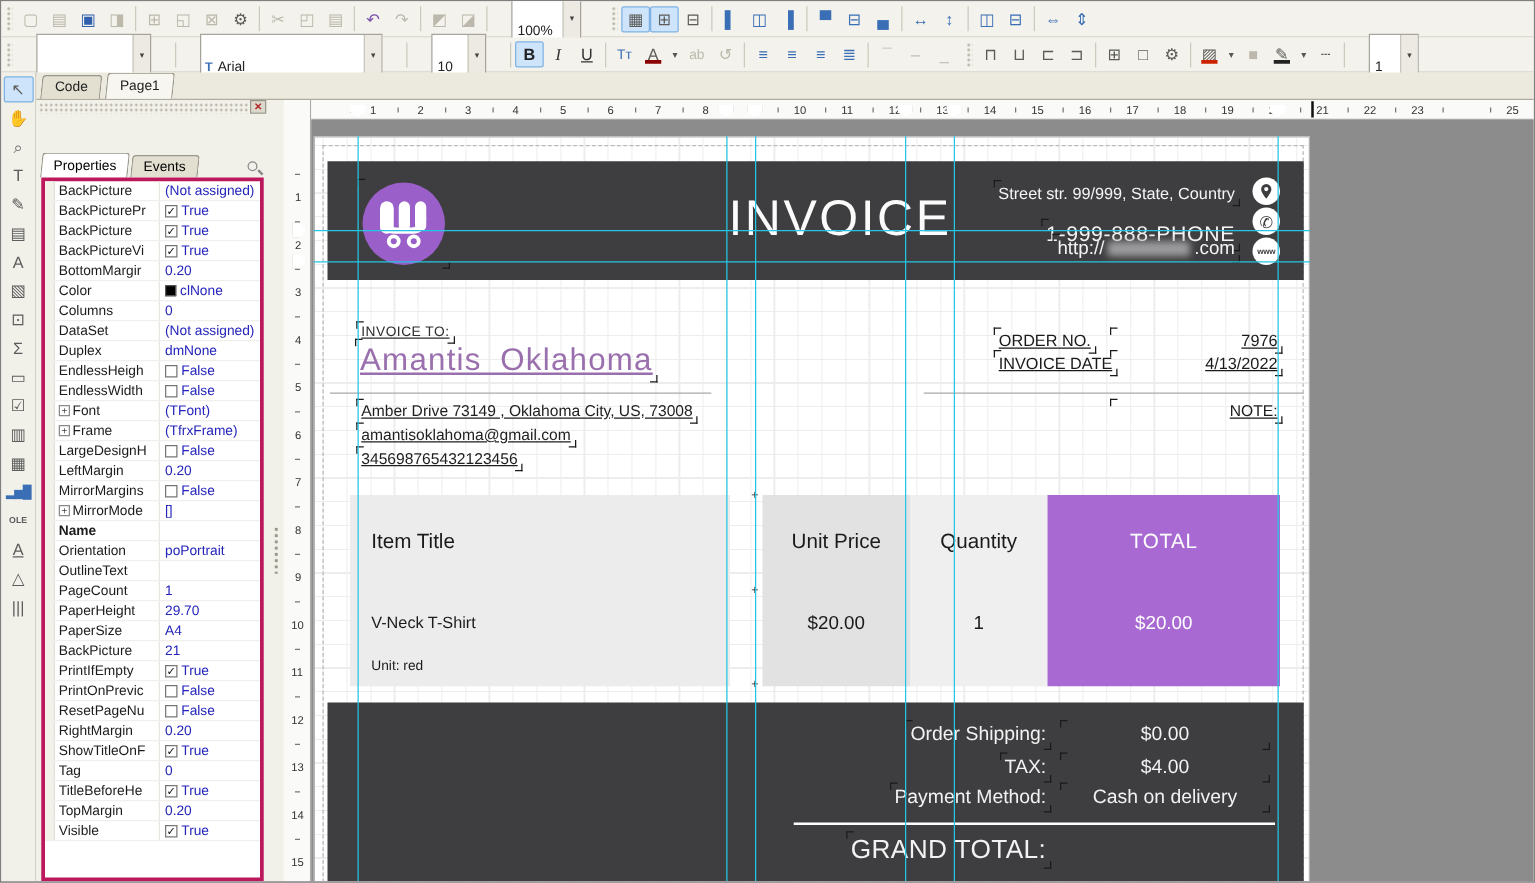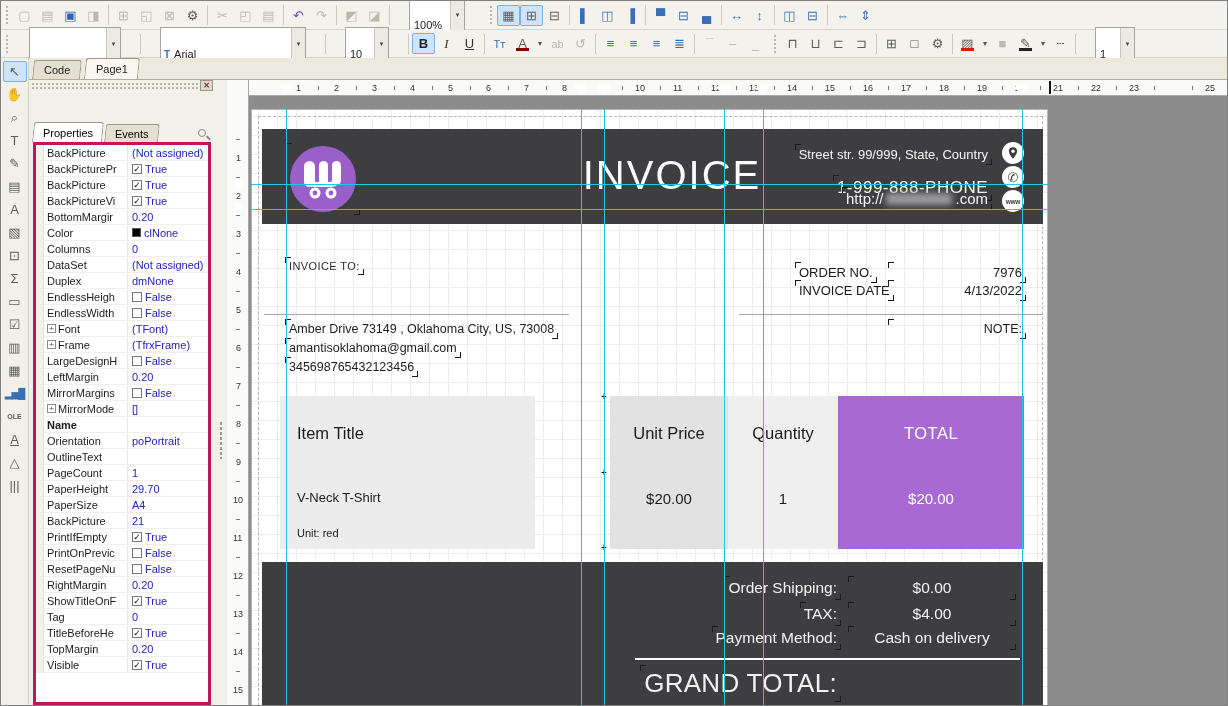--- a/index.html
+++ b/index.html
@@ -116,21 +116,21 @@
   #page { position:absolute; left:2px; top:13px; width:797px; height:598px; background:#fff;
           border:1px solid #b4b4b4; overflow:hidden;
           background-image:
             repeating-linear-gradient(to right, #ededed 0 1px, transparent 1px 19px),
             repeating-linear-gradient(to bottom, #ededed 0 1px, transparent 1px 19px);
           background-position:6px 6px; }
   #margins { position:absolute; left:6px; top:6px; width:785px; height:600px;
              border:1px dashed #b9b9b9; border-bottom:none; }
   .guide-v { position:absolute; top:13px; bottom:0; width:1px; background:#23c6e4; z-index:30; }
   .guide-h { position:absolute; left:2px; width:797px; height:1px; background:#23c6e4; z-index:30; }
-  .obj { position:absolute; }
+  .obj { position:absolute;text-decoration:underline; }
   .sel:before { content:""; position:absolute; left:-4px; top:-3px; width:5px; height:5px;
                 border-left:1px solid #1a1a1a; border-top:1px solid #1a1a1a; }
   .sel:after  { content:""; position:absolute; right:-4px; bottom:-3px; width:5px; height:5px;
                 border-right:1px solid #1a1a1a; border-bottom:1px solid #1a1a1a; }
   
   #hband { left:10px; top:19px; width:781px; height:95px; background:#3e3e40; }
   #logo { position:absolute; left:28px; top:17px; width:66px; height:66px; border-radius:50%;
           background:#9a5fc8; }
   #invtitle { position:absolute; left:280px; top:24px; width:260px; text-align:center;
               font-size:40px; font-weight:200; letter-spacing:2px; color:#fbfbfb; }
@@ -150,40 +150,40 @@
   #div1 { left:12px; top:204px; width:305px; }
   #div2 { left:487px; top:204px; width:304px; }
   .addr { left:37px; font-size:12.5px; color:#1e1e1e; }
   #addr1 { top:212px; } #addr2 { top:231px; } #addr3 { top:250px; }
   .olabel { left:547px; font-size:13px; color:#1a1a1a; }
   .ovalue { left:640px; width:130px; text-align:right; font-size:13px; color:#1a1a1a; }
   #ol1,#ov1 { top:155px; } #ol2,#ov2 { top:173px; }
   #note-label { left:640px; width:130px; text-align:right; top:212px; font-size:12.5px; color:#1a1a1a; }
   
   .tcol { position:absolute; top:286px; height:153px; }
-  #col1 { left:28px; width:255px; background:#ececec; }
+  #col1 { left:28px; width:304px; background:#ececec; }
   #col2 { left:358px; width:118px; background:#e2e2e2; }
   #col3 { left:476px; width:110px; background:#efefef; }
   #col4 { left:586px; width:186px; background:#a869d3; }
   .thead { position:absolute; top:28px; left:0; right:0; font-size:16.5px; font-weight:500; color:#1b1b1b;
            text-align:center; }
   #col1 .thead { text-align:left; padding-left:17px; }
   #col4 .thead { color:#fff; letter-spacing:.5px; }
   .tval { position:absolute; top:94px; left:0; right:0; font-size:15px; color:#1b1b1b; text-align:center; }
   #col1 .tval { text-align:left; padding-left:17px; font-size:13px; }
   #col4 .tval { color:#fff; }
   .tsub { position:absolute; top:131px; left:17px; font-size:11px; color:#1b1b1b; }
   .plus { position:absolute; left:349px; font-size:10px; color:#111; z-index:5; }
   
   #fband { left:10px; top:452px; width:781px; height:146px; background:#3e3e40; }
   .flabel { position:absolute; right:206px; text-align:right; color:#f2f2f2; font-size:15.5px; white-space:nowrap; }
   .fvalue { position:absolute; left:590px; width:160px; text-align:center; color:#f2f2f2; font-size:15.5px; }
   #fl1,#fv1 { top:17px; } #fl2,#fv2 { top:43px; } #fl3,#fv3 { top:67px; }
   #fline { position:absolute; left:373px; top:96px; width:385px; height:2px; background:#fff; }
-  #fl4,#fv4 { top:106px; font-size:26px; font-weight:500; letter-spacing:.3px; }
+  #fl4,#fv4 { top:106px; font-size:21px; font-weight:500; letter-spacing:.3px; }
   svg { display:block; }
 </style>
 </head>
 <body>
 
 <div id="app">
 
   <div id="tbrow1" class="tbrow">
     <span class="grip"></span>
     <span id="tb1a" style="display:flex;align-items:center">
@@ -648,20 +648,21 @@
         </div>
         <div id="ico-phone" class="cico">
             <span>✆</span>
           </div>
         <div id="ico-www" class="cico">
             <span>www</span>
           </div>
       </div>
 
       <div id="billto-label" class="obj sel">INVOICE TO:</div>
+      <div id="cust-name" class="obj sel">Amantis  Oklahoma</div>
       <div id="div1" class="divider"></div>
       <div id="addr1" class="obj addr sel">Amber Drive 73149 , Oklahoma City, US, 73008</div>
       <div id="addr2" class="obj addr sel">amantisoklahoma@gmail.com</div>
       <div id="addr3" class="obj addr sel">345698765432123456</div>
 
       <div id="ol1" class="obj olabel sel">ORDER NO.</div>
       <div id="ov1" class="obj ovalue sel">7976</div>
       <div id="ol2" class="obj olabel sel">INVOICE DATE</div>
       <div id="ov2" class="obj ovalue sel">4/13/2022</div>
       <div id="div2" class="divider"></div>

